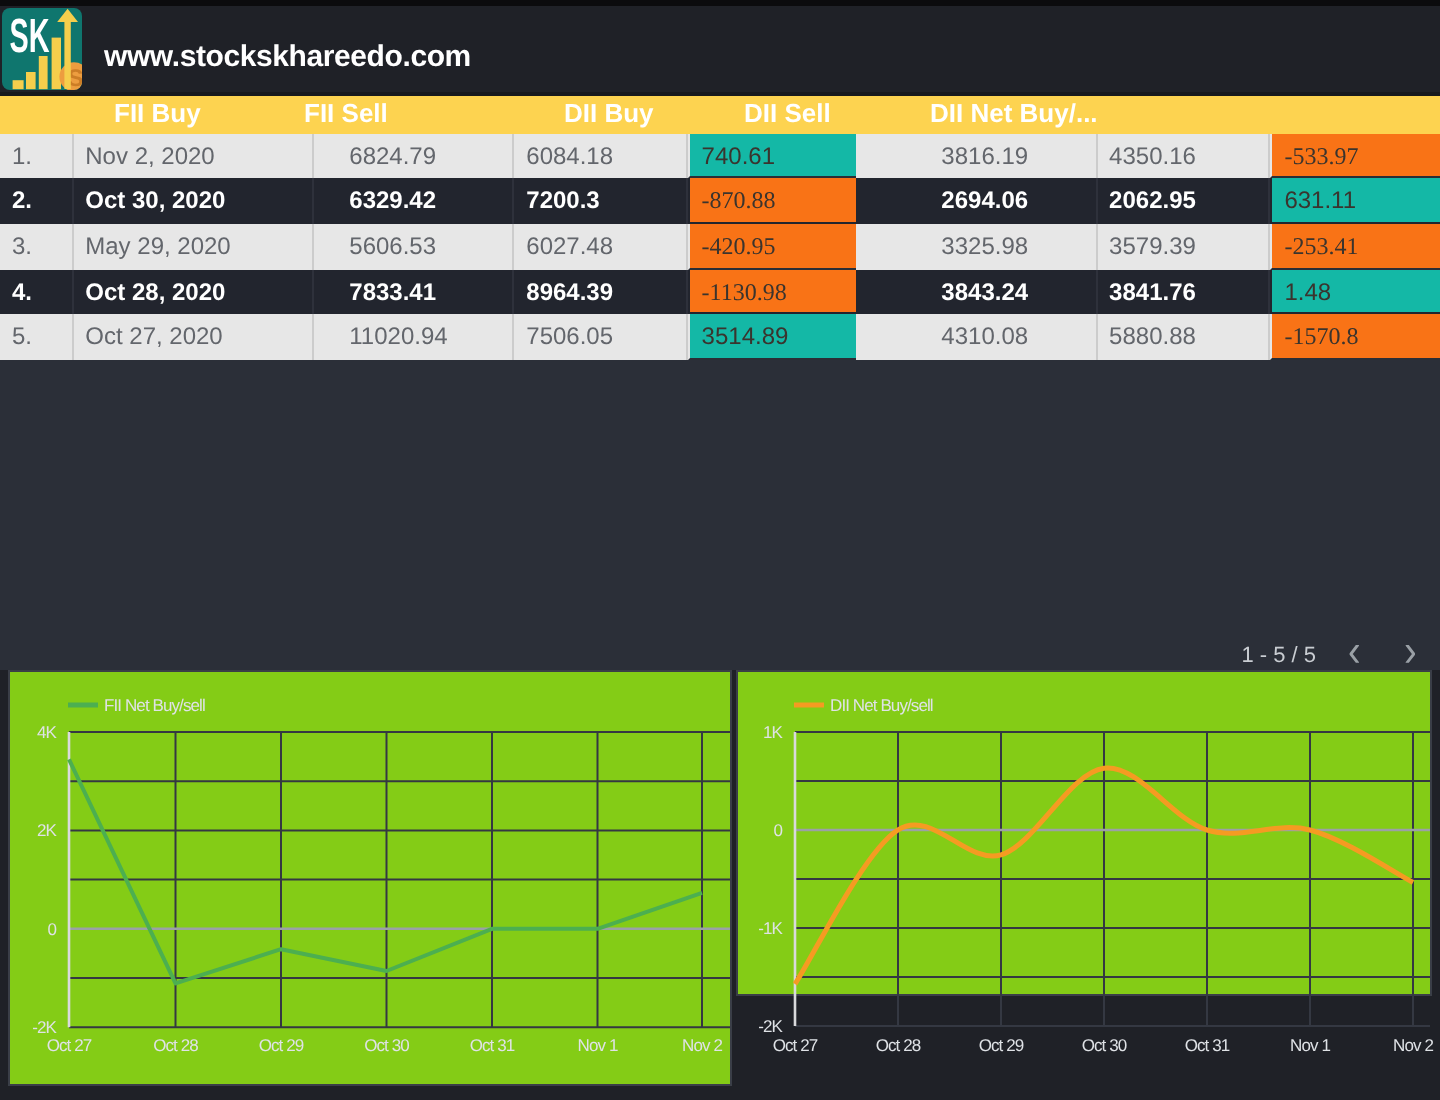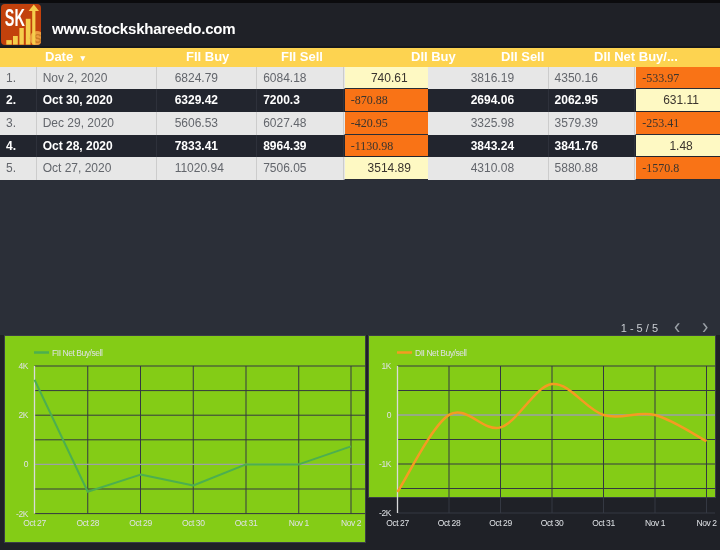--- a/index.html
+++ b/index.html
@@ -1,39 +1,39 @@
 <!DOCTYPE html>
 <html><head>
 <meta charset="utf-8">
 <style>
 * { margin:0; padding:0; box-sizing:border-box; }
 html,body { width:720px; height:550px; background:#1F2127; overflow:hidden;
   font-family:"Liberation Sans",sans-serif; }
 #page { position:relative; width:720px; height:550px; }
 .abs { position:absolute; }
 #topstrip { left:0; top:0; width:720px; height:3px; background:#0b0b0d; }
-#logo { left:1px; top:4px; width:40px; height:41px; background:#c2410c; border-radius:4px; overflow:hidden; }
+#logo { left:1px; top:4px; width:40px; height:41px; background:#0f766e; border-radius:4px; overflow:hidden; }
 #title { left:52px; top:20.5px; font-size:15px; line-height:15px; font-weight:bold; color:#fff; letter-spacing:-0.2px;text-align:right; }
 #datebox { left:543px; top:3px; width:177px; height:42px; background:#2E323C; border-radius:4px; }
 #datebox .txt { position:absolute; left:14px; top:14px; font-size:9px; font-weight:bold; color:#dfe2e7; letter-spacing:-0.45px; }
 #datebox .caret { position:absolute; left:159px; top:16px; font-size:6px; color:#c3c6cb; }
 #tablepanel { left:0; top:48px; width:720px; height:286.5px; background:#2B2F38; }
 .trow { display:flex; width:720px; }
 .trow > div { overflow:hidden; white-space:nowrap; padding-left:6px; }
 #thead { height:18.5px; background:#FDD350; font-size:13px; font-weight:bold; color:#fff; line-height:18.5px; }
 .drow { height:22.7px; font-size:12px; line-height:22.7px; }
 .light { background:#E7E7E7; color:#63666c; }
 .dark  { background:#22252E; color:#fff; font-weight:bold; }
 .light > div { border-right:1px solid #cccccc; }
 .dark > div  { border-right:1px solid #2E313B; }
 .c0 { width:39px; } .c1 { width:129px; } .c2 { width:95px;margin-left:12px; } .c3 { width:93px; }
 .c4 { width:90px; } .c5 { width:90px;margin-left:37px; } .c6 { width:93px; } .c7 { width:91px; }
 .trow > .c7 { border-right:none; }
 .pos, .neg { color:#3a342e !important; font-weight:normal !important; border-right:none !important; border-left:1px solid; border-bottom:1px solid; }
-.pos { background:#fef9c3;text-align:center; }
+.pos { background:#14b8a6; }
 .neg { background:#f97316;font-family:Liberation Serif, serif; }
 .light .pos, .light .neg { border-left-color:#E7E7E7; border-bottom-color:#2b2e36; }
 .dark .pos, .dark .neg { border-left-color:#22252E; border-bottom-color:#22252E; }
 #pager { left:560px; top:319px; width:150px; height:18px; color:#c9cdd2; font-size:11px; }
 #pager span.nums { position:absolute; right:52px; top:3px; }
 #pager .chev { position:absolute; top:-3px; font-size:19px; color:#9aa0a6; transform:scaleY(1.2); }
 .chartpanel { background:#84cc16; border:1px solid #3A3E47; }
 #chartL { left:4px; top:335px; width:362px; height:208px; }
 #chartR { left:368px; top:335px; width:348px; height:163px; }
 </style>
@@ -54,21 +54,20 @@
       <circle cx="36" cy="34.4" r="7.3" fill="#ED9D3F"></circle>
       <text x="32.8" y="38.8" font-size="12" font-weight="bold" fill="#cc7d26" font-family="Liberation Sans,sans-serif">S</text>
       <rect x="31.2" y="7" width="3.2" height="33.5" fill="#F5CE4C"></rect>
       <path d="M27.6,7 L38,7 L32.8,0.4 Z" fill="#F5CE4C"></path>
     </svg>
   </div>
   <div id="title" class="abs">www.stockskhareedo.com</div>
   <div id="tablepanel" class="abs">
     <div class="trow" id="thead">
       <div class="c0"></div>
-        <div class="c1">Date&nbsp; <span style="font-size:9px;">▾</span></div>
         <div class="c2">FII Buy</div>
         <div class="c3">FII Sell</div>
         <div class="c5">DII Buy</div>
         <div class="c6">DII Sell</div>
         <div class="c7">DII Net Buy/...</div>
     </div>
     <div class="trow drow light">
         <div class="c0">1.</div>
         <div class="c1">Nov 2, 2020</div>
         <div class="c2">6824.79</div>
@@ -83,21 +82,21 @@
         <div class="c1">Oct 30, 2020</div>
         <div class="c2">6329.42</div>
         <div class="c3">7200.3</div>
         <div class="c4 neg">-870.88</div>
         <div class="c5">2694.06</div>
         <div class="c6">2062.95</div>
         <div class="c7 pos">631.11</div>
       </div>
     <div class="trow drow light">
         <div class="c0">3.</div>
-        <div class="c1">Dec 29, 2020</div>
+        <div class="c1">May 29, 2020</div>
         <div class="c2">5606.53</div>
         <div class="c3">6027.48</div>
         <div class="c4 neg">-420.95</div>
         <div class="c5">3325.98</div>
         <div class="c6">3579.39</div>
         <div class="c7 neg">-253.41</div>
       </div>
     <div class="trow drow dark">
         <div class="c0">4.</div>
         <div class="c1">Oct 28, 2020</div>

